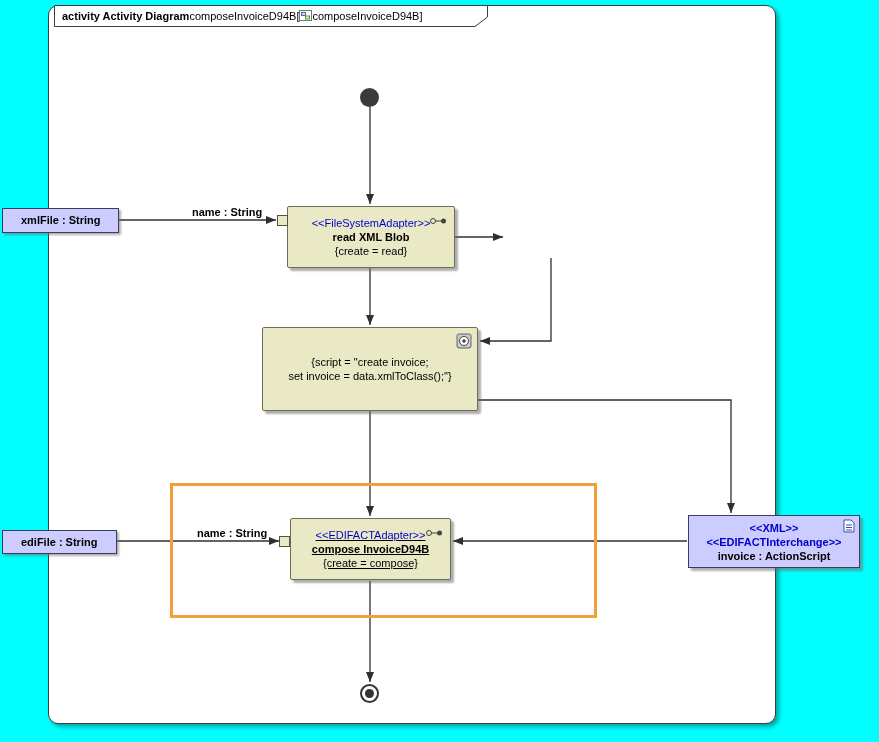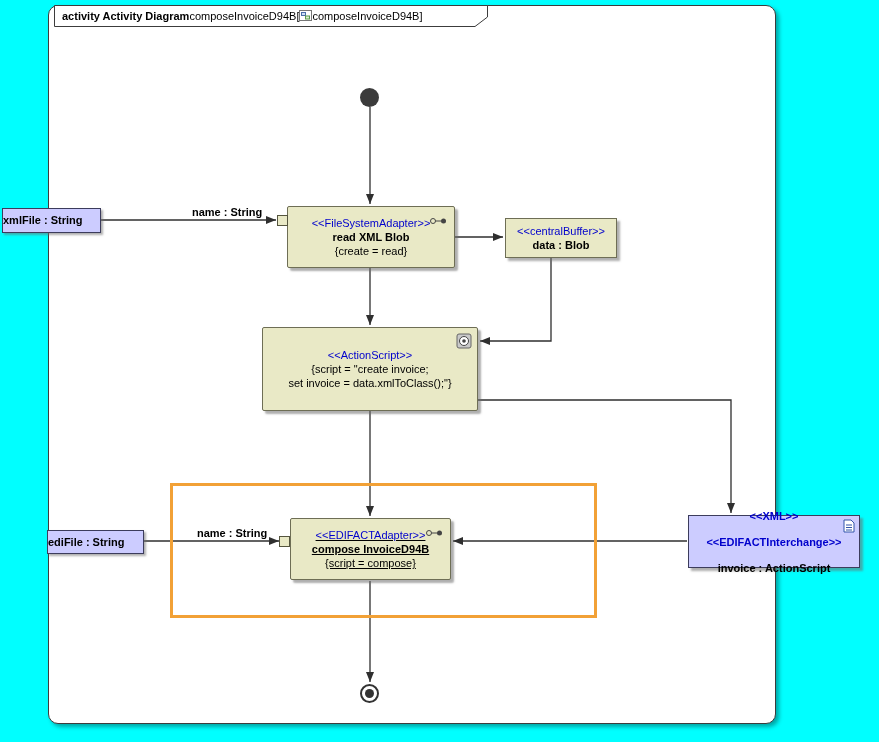--- a/index.html
+++ b/index.html
@@ -23,21 +23,21 @@
     position:absolute; z-index:2; text-align:center;
     background:#e9e9c6; border:1px solid #6e6e55;
     box-shadow:3px 3px 2px rgba(110,110,110,0.55);
     display:flex; flex-direction:column; justify-content:center;
     line-height:14px;
   }
   .action { border-radius:2px; }
   .obj {
     position:absolute; z-index:2; background:#ccccff; border:1px solid #3c3c5c;
     box-shadow:2px 2px 2px rgba(110,110,110,0.55);
-    display:flex; align-items:center; font-weight:bold; padding-left:0;
+    display:flex; align-items:center; font-weight:bold; padding-left:18px;
     line-height:13px;
   }
   .objbox {
     position:absolute; z-index:2; background:#ccccff; border:1px solid #3c3c5c;
     box-shadow:3px 3px 2px rgba(110,110,110,0.55);
     display:flex; flex-direction:column; justify-content:center; text-align:center;
     line-height:14px;
   }
   .stereo { color:#0000cc; }
   .name { font-weight:bold; }
@@ -113,65 +113,60 @@
     <div>{create = read}</div>
     <span class="corner-icon" style="right:6px;top:8px;"><svg width="19" height="10">
           <circle cx="4" cy="5" r="2.5" fill="none" stroke="#444"></circle>
           <line x1="6.5" y1="5" x2="12.5" y2="5" stroke="#444"></line>
           <circle cx="14.5" cy="5" r="2.5" fill="#444"></circle>
         </svg></span>
   </div>
   <div class="pin" style="left:277px;top:215px;"></div>
   <div class="edge-label" style="left:192px;top:206px;">name : String</div>
 
-  <div class="node" style="left:505px;top:218px;width:110px;height:38px;">
-    <div class="stereo">&lt;&lt;centralBuffer&gt;&gt;</div>
-    <div class="name">data : Blob</div>
-  </div>
 
   <div class="node action" style="left:262px;top:327px;width:214px;height:82px;">
-    <div class="stereo">&lt;&lt;ActionScript&gt;&gt;</div>
     <div>{script = "create invoice;</div>
     <div>set invoice = data.xmlToClass();"}</div>
     <span class="corner-icon" style="right:5px;top:5px;"><svg width="16" height="16">
           <rect x="1" y="1" width="14" height="14" rx="2" fill="#c9c9c9" stroke="#666"></rect>
           <circle cx="8" cy="8" r="4.5" fill="#fff" stroke="#444"></circle>
           <circle cx="8" cy="8" r="1.8" fill="#444"></circle>
         </svg></span>
   </div>
 
   <div class="node action" style="left:290px;top:518px;width:159px;height:60px;text-decoration:underline;">
     <div class="stereo">&lt;&lt;EDIFACTAdapter&gt;&gt;</div>
     <div class="name">compose InvoiceD94B</div>
-    <div>{script = compose}</div>
+    <div>{create = compose}</div>
     <span class="corner-icon" style="right:6px;top:8px;"><svg width="19" height="10">
           <circle cx="4" cy="5" r="2.5" fill="none" stroke="#444"></circle>
           <line x1="6.5" y1="5" x2="12.5" y2="5" stroke="#444"></line>
           <circle cx="14.5" cy="5" r="2.5" fill="#444"></circle>
         </svg></span>
   </div>
   <div class="pin" style="left:279px;top:536px;"></div>
   <div class="edge-label" style="left:197px;top:527px;">name : String</div>
 
-  <div class="objbox" style="left:688px;top:515px;width:170px;height:51px;gap:12px;">
+  <div class="objbox" style="left:688px;top:515px;width:170px;height:51px;">
     <div class="stereo bold">&lt;&lt;XML&gt;&gt;</div>
     <div class="stereo bold">&lt;&lt;EDIFACTInterchange&gt;&gt;</div>
     <div class="name">invoice : ActionScript</div>
     <span class="corner-icon" style="right:4px;top:3px;"><svg width="12" height="14">
           <path d="M1,1 h7 l3,3 v9 h-10 z" fill="#fff" stroke="#3355aa"></path>
           <line x1="3" y1="6" x2="9" y2="6" stroke="#3355aa"></line>
           <line x1="3" y1="8.5" x2="9" y2="8.5" stroke="#3355aa"></line>
           <line x1="3" y1="11" x2="9" y2="11" stroke="#3355aa"></line>
         </svg></span>
   </div>
 
   <div class="obj" style="left:2px;top:208px;width:97px;height:23px;">
     <span>xmlFile : String</span>
   </div>
-  <div class="obj" style="left:2px;top:530px;width:95px;height:22px;margin-left:45px;">
+  <div class="obj" style="left:2px;top:530px;width:95px;height:22px;">
     <span>ediFile : String</span>
   </div>
 
   <div class="final-node">
     <div class="final-dot"></div>
   </div>
 
 </div>
 
 </body></html>

